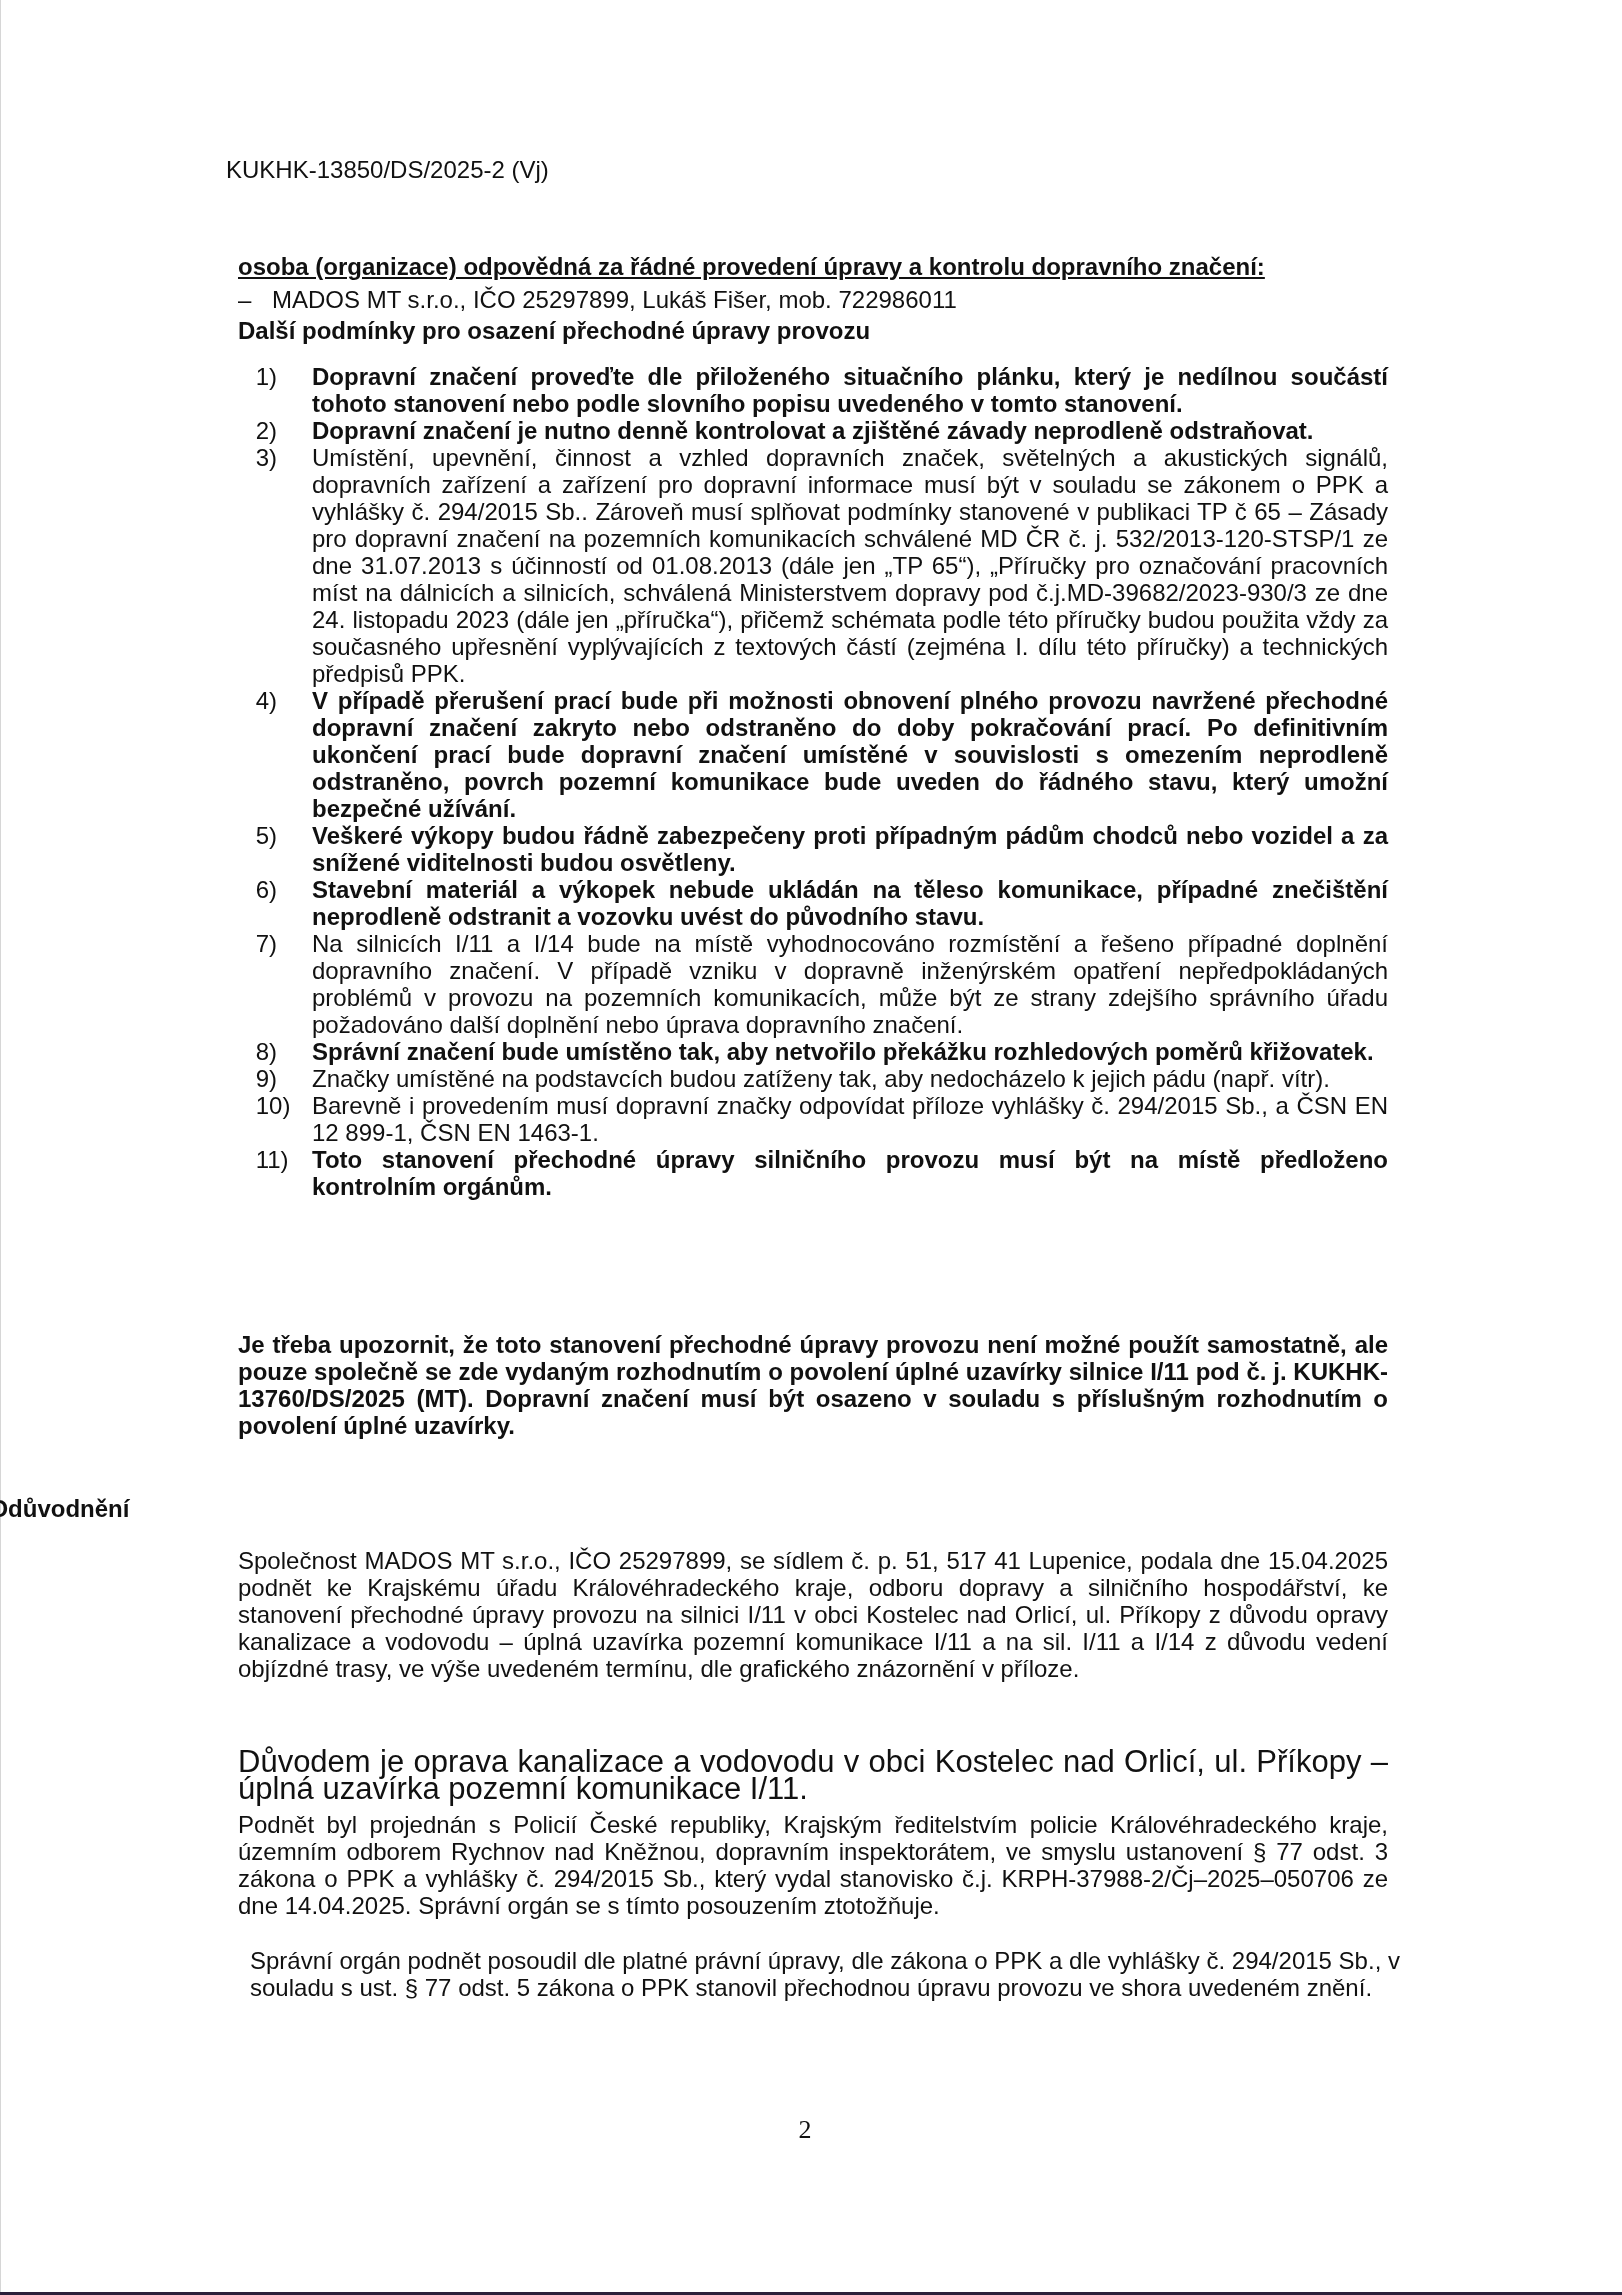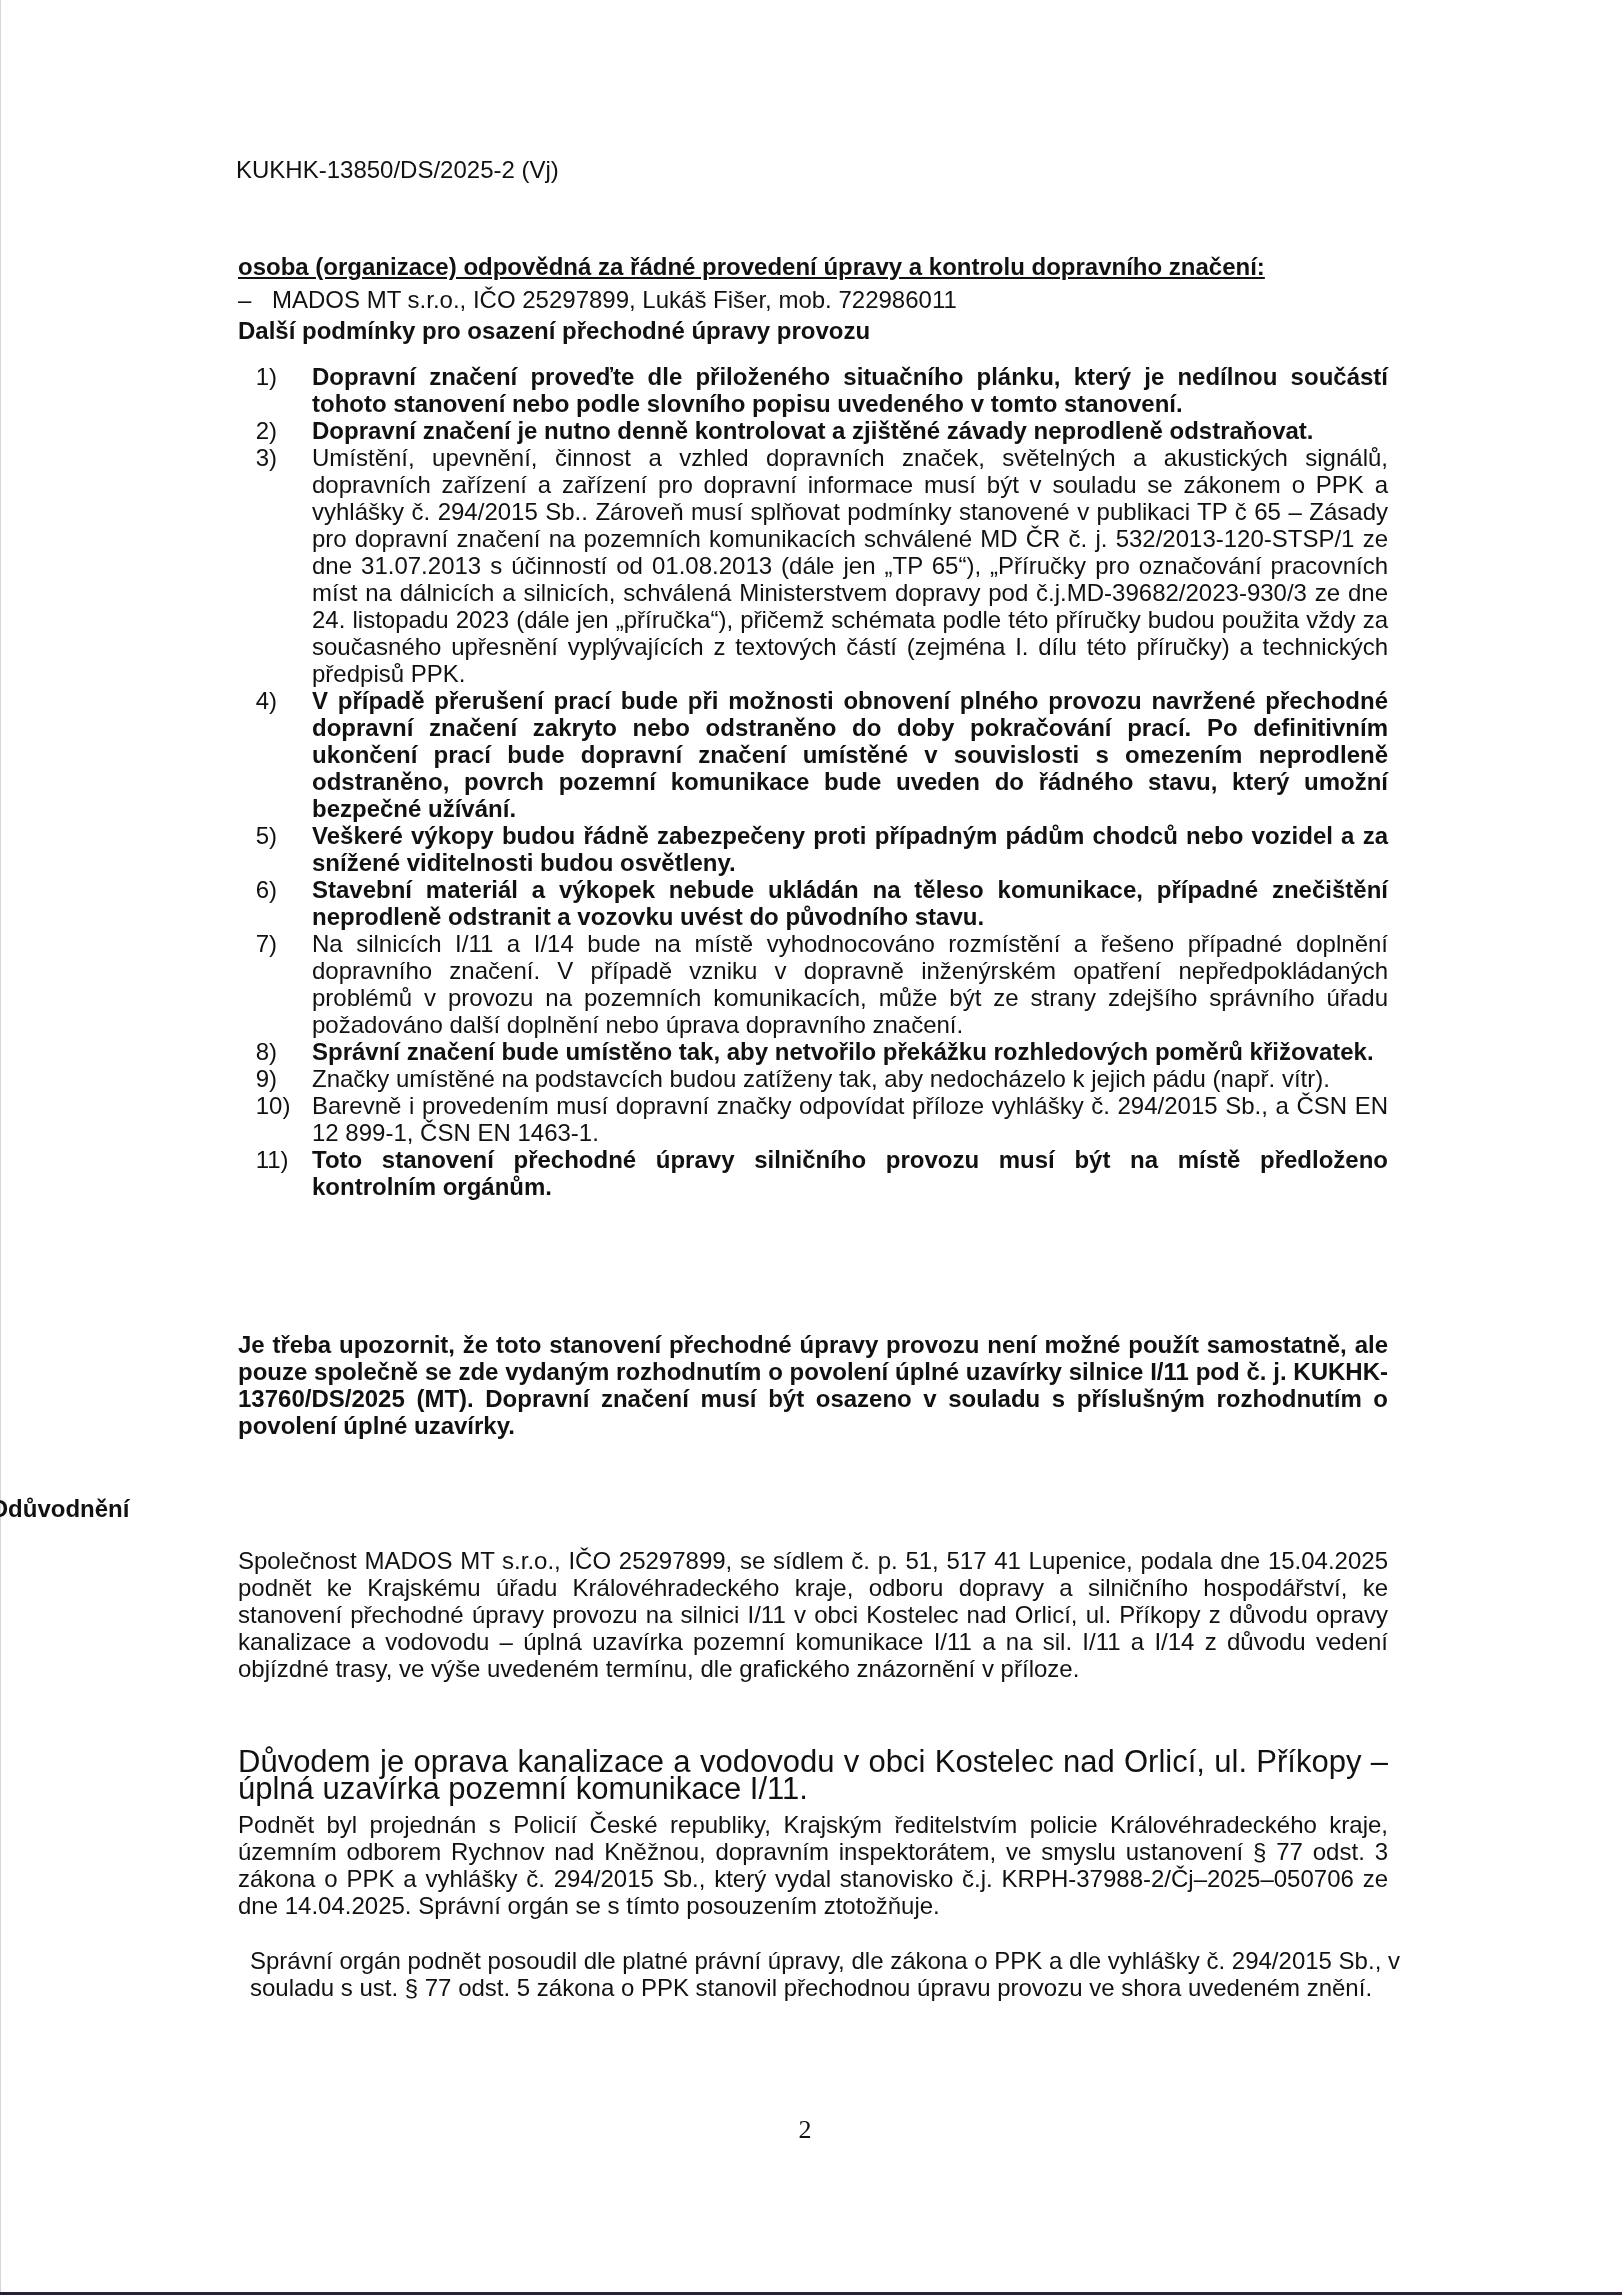--- a/index.html
+++ b/index.html
@@ -1,21 +1,21 @@
 <!DOCTYPE html>
 <html style="font-size:10.5px"><head>
 <meta charset="utf-8">
 <style>
   html, body { margin: 0; padding: 0; background: #ffffff; }
   body { width: 1623px; height: 2295px; position: relative; overflow: hidden;
          font-family: "Liberation Sans", sans-serif; color: #111111; }
   .page { position: absolute; left: 0; top: 0; width: 1623px; height: 2295px; background: #ffffff; }
   .edge-left { position: absolute; left: 0; top: 0; width: 1.3px; height: 2295px; background: #d6d6d6; }
   .edge-bottom { position: absolute; left: 0; bottom: 0; width: 1623px; height: 2.6px; background: #2b1f3a; }
-  .doc-ref { position: absolute; left: 236px; top: 156px; font-size: 24px; }
+  .doc-ref { position: absolute; left: 226px; top: 156px; font-size: 24px; }
   .p { margin: 0; text-align: justify; }
   .block-resp { position: absolute; left: 238px; top: 253px; width: 1150px; }
   .resp-title { font-weight: bold; margin: 0 0 5.9px 0; text-decoration: underline; }
   .resp-item { display: flex; margin: 0 0 4.6px 0; }
   .resp-dash { width: 34px; }
   .cond-title { font-weight: bold; margin: 0 0 19px 0; }
   .list { margin: 0; padding: 0; list-style: none; }
   .list li { display: flex; align-items: flex-start; }
   .num { width: 56px; padding-left: 17.7px; box-sizing: border-box; flex: 0 0 74px; }
   .txt { flex: 1; text-align: justify; }

